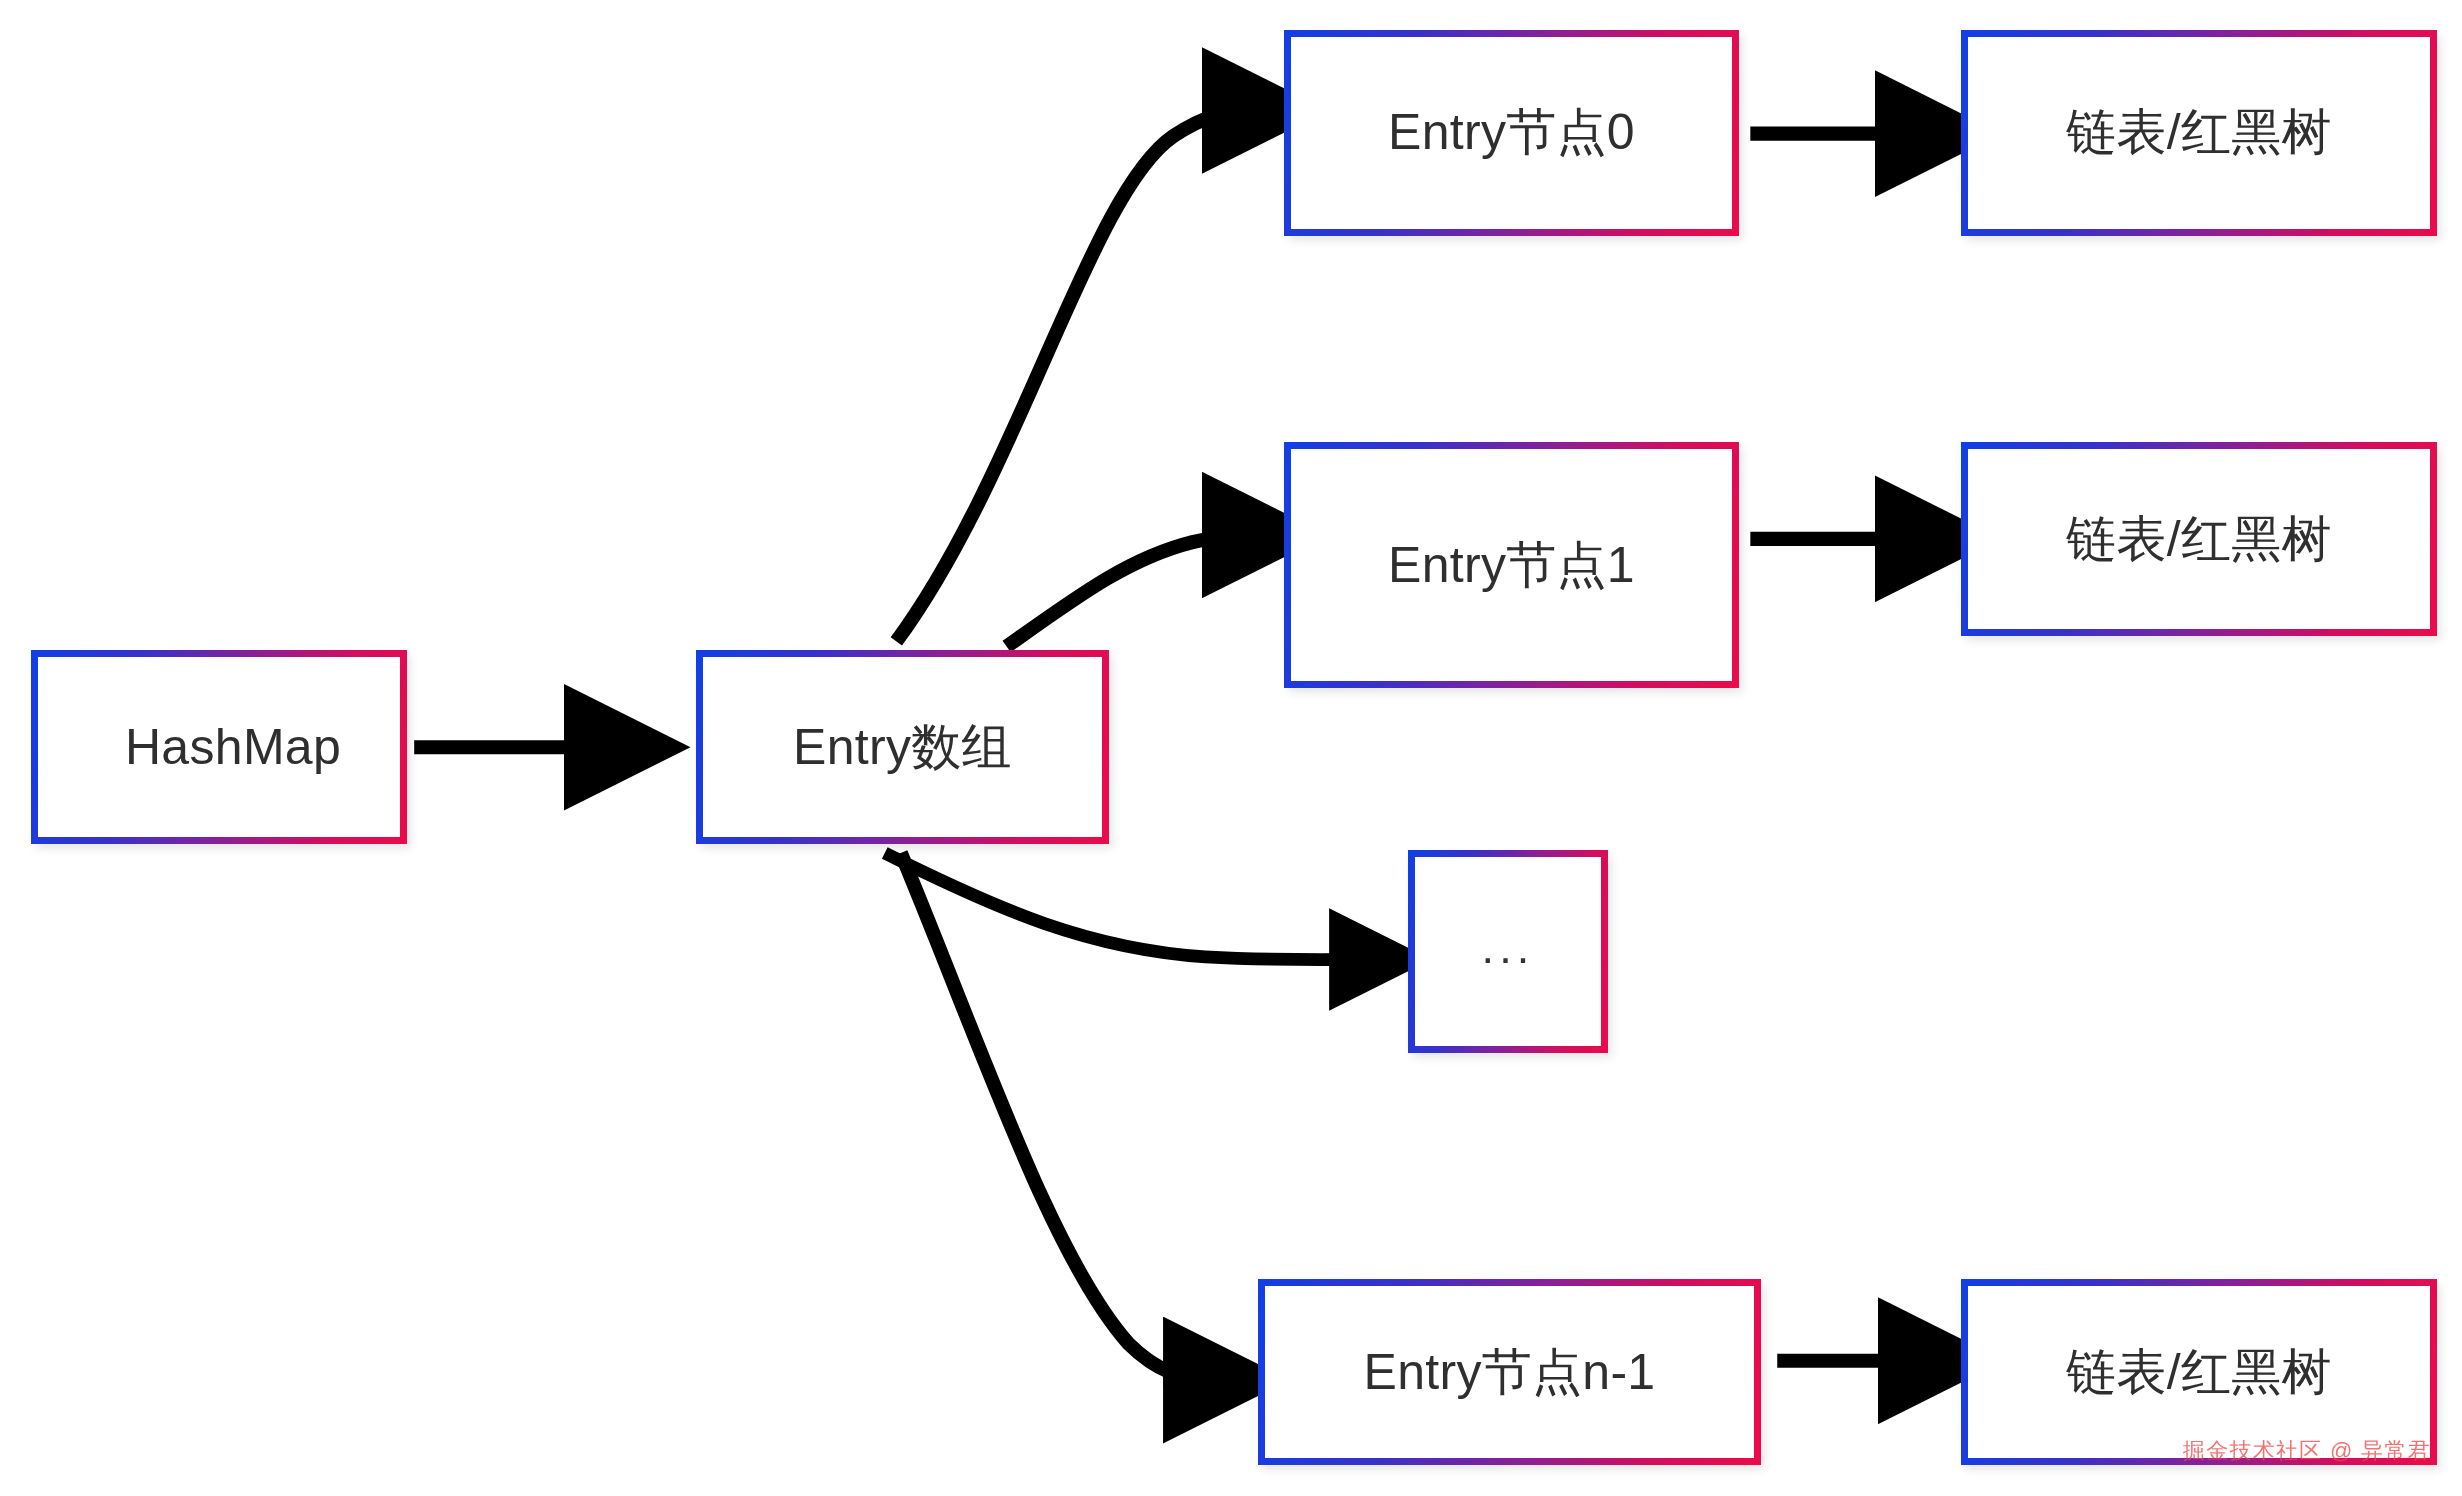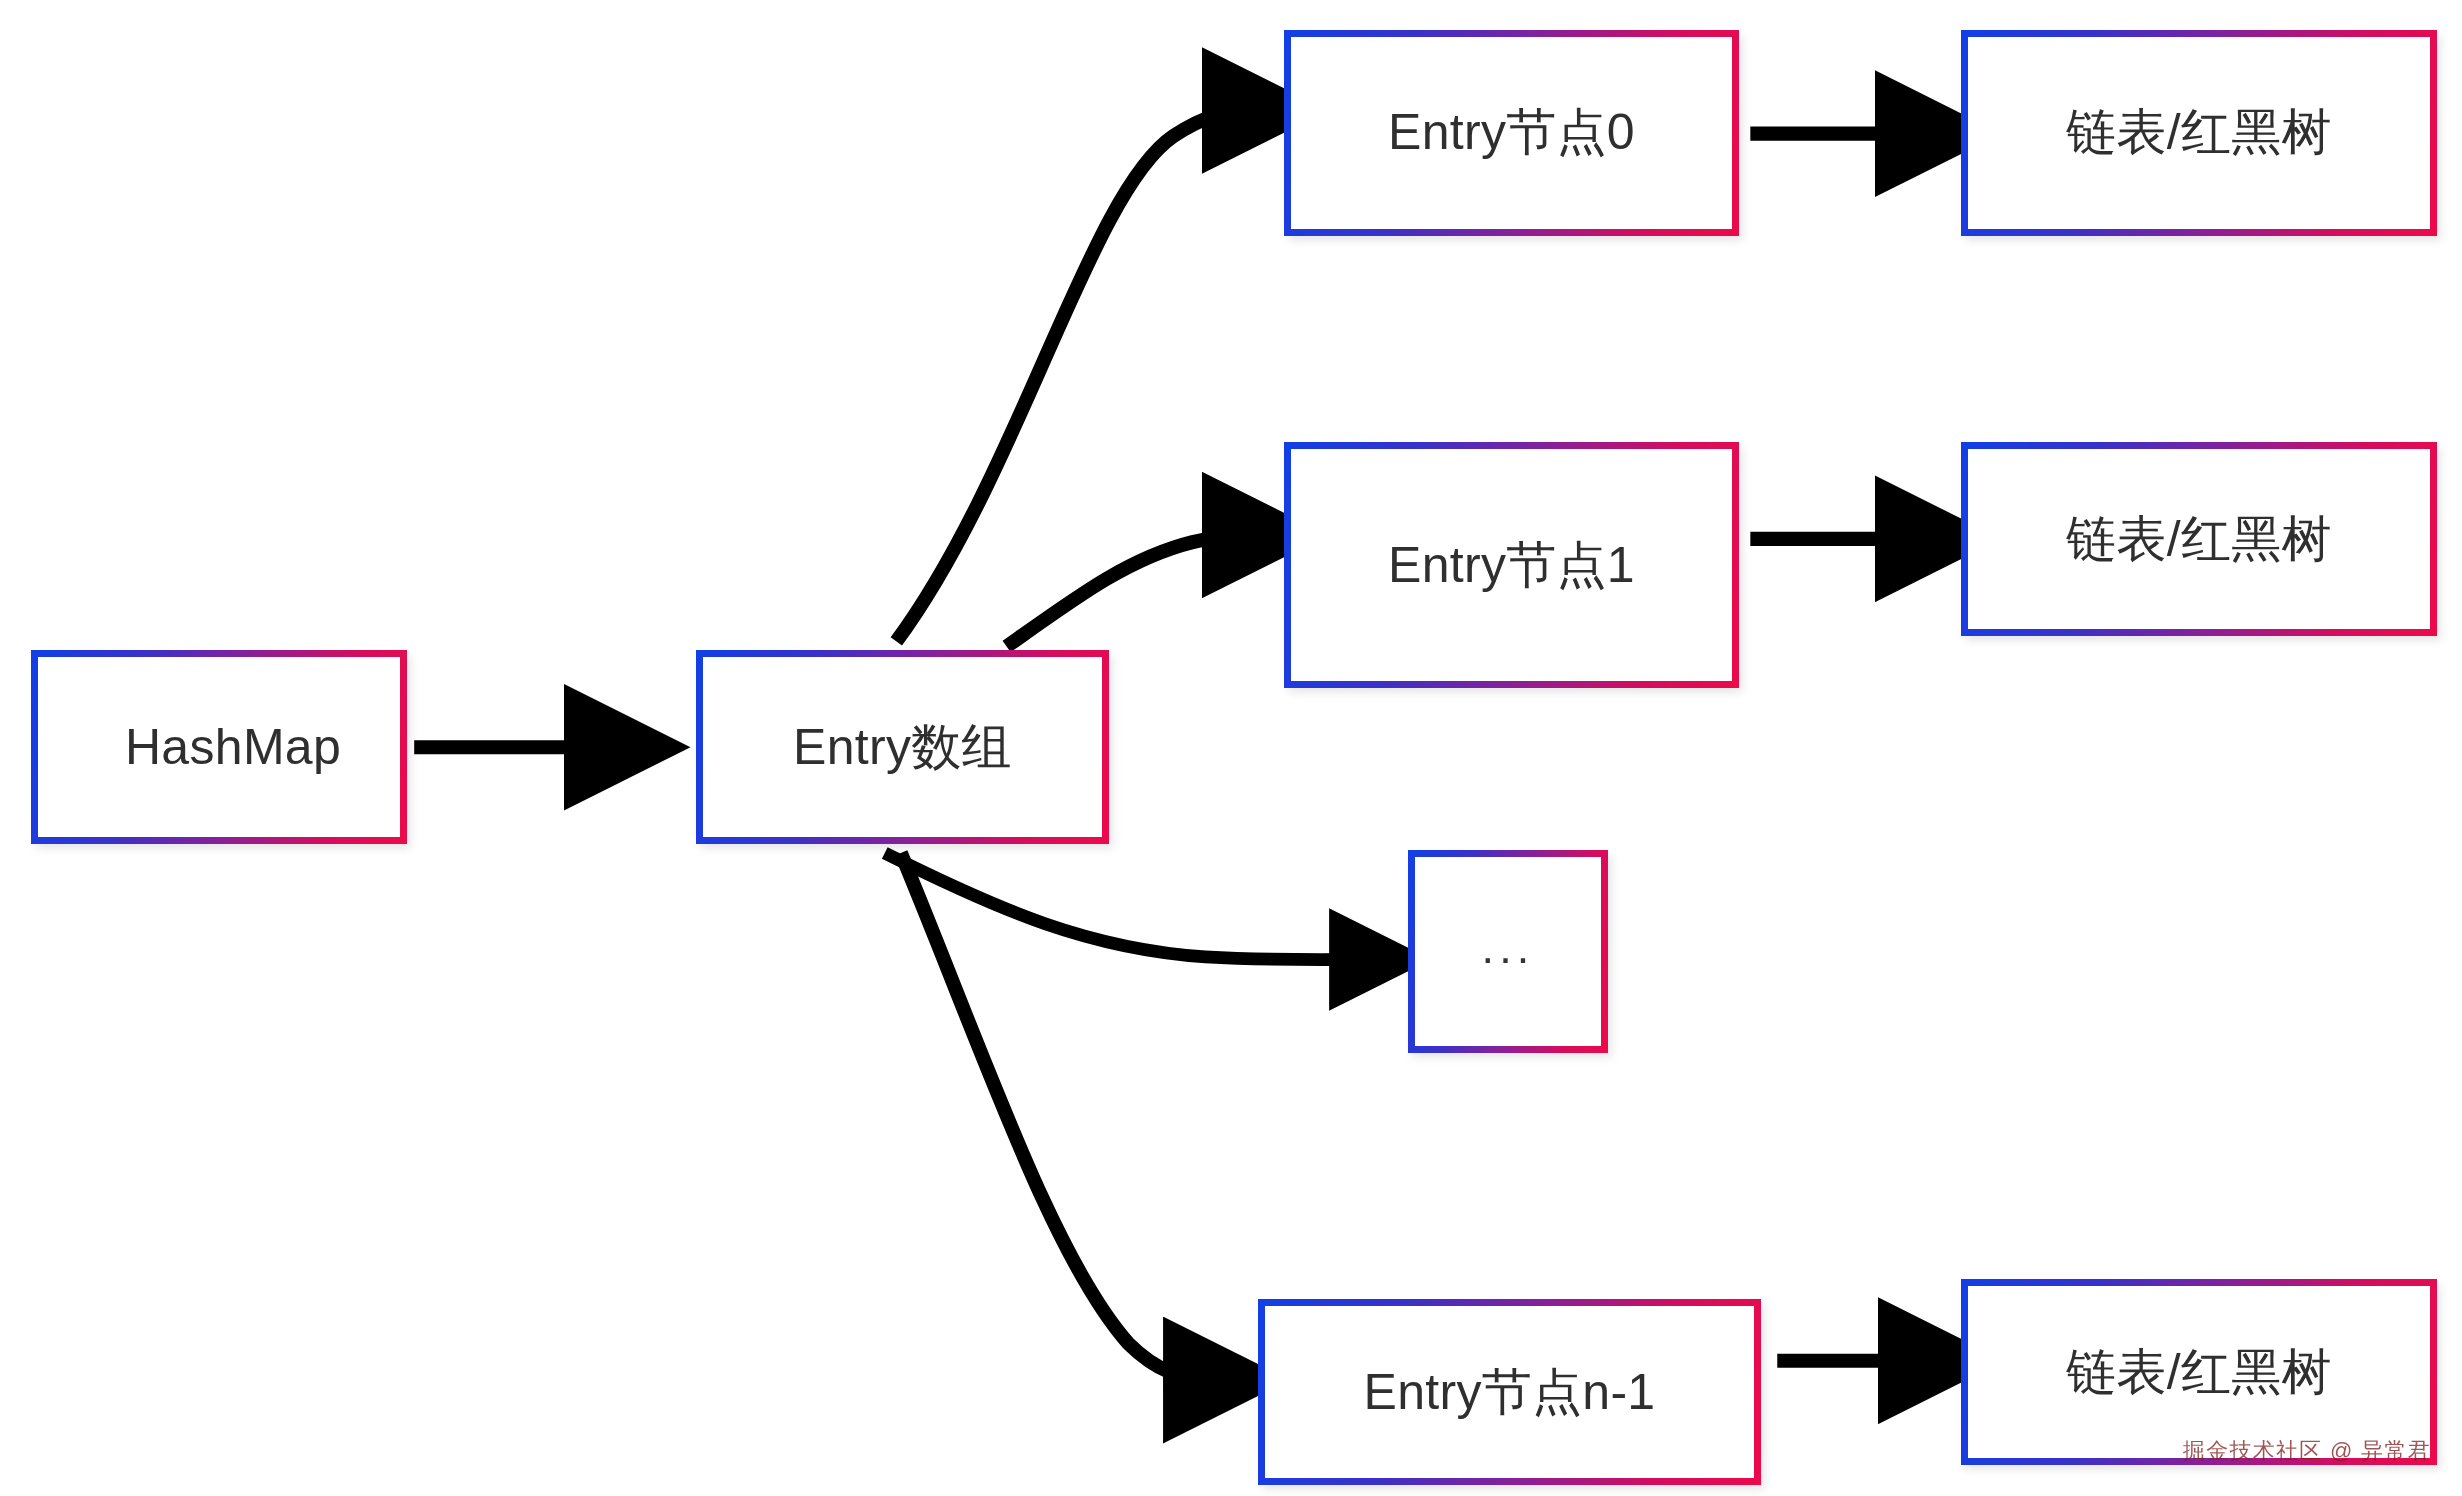--- a/index.html
+++ b/index.html
@@ -49,21 +49,21 @@
     width: 2462px;
     height: 1497px;
     pointer-events: none;
   }
   
   #watermark {
     position: absolute;
     right: 31px;
     bottom: 31px;
     font-size: 22px;
-    color: #7f1d1d;
+    color: #ef4444;
     opacity: 0.75;
     white-space: nowrap;
     letter-spacing: 1.3px;
   }
 </style>
 </head>
 <body>
 
 <div id="canvas">
 
@@ -107,21 +107,21 @@
   </div>
 
   <div class="node" style="left:1284px; top:442px; width:455px; height:246px;">
     <span class="label">Entry节点1</span>
   </div>
 
   <div class="node ellipsis" style="left:1408px; top:850px; width:200px; height:203px;">
     <span class="label">...</span>
   </div>
 
-  <div class="node" style="left:1258px; top:1279px; width:503px; height:186px;margin-top:20px;">
+  <div class="node" style="left:1258px; top:1279px; width:503px; height:186px;">
     <span class="label">Entry节点n-1</span>
   </div>
 
   <div class="node" style="left:1961px; top:29.5px; width:476px; height:206px;">
     <span class="label">链表/红黑树</span>
   </div>
 
   <div class="node" style="left:1961px; top:442px; width:476px; height:194px;">
     <span class="label">链表/红黑树</span>
   </div>

